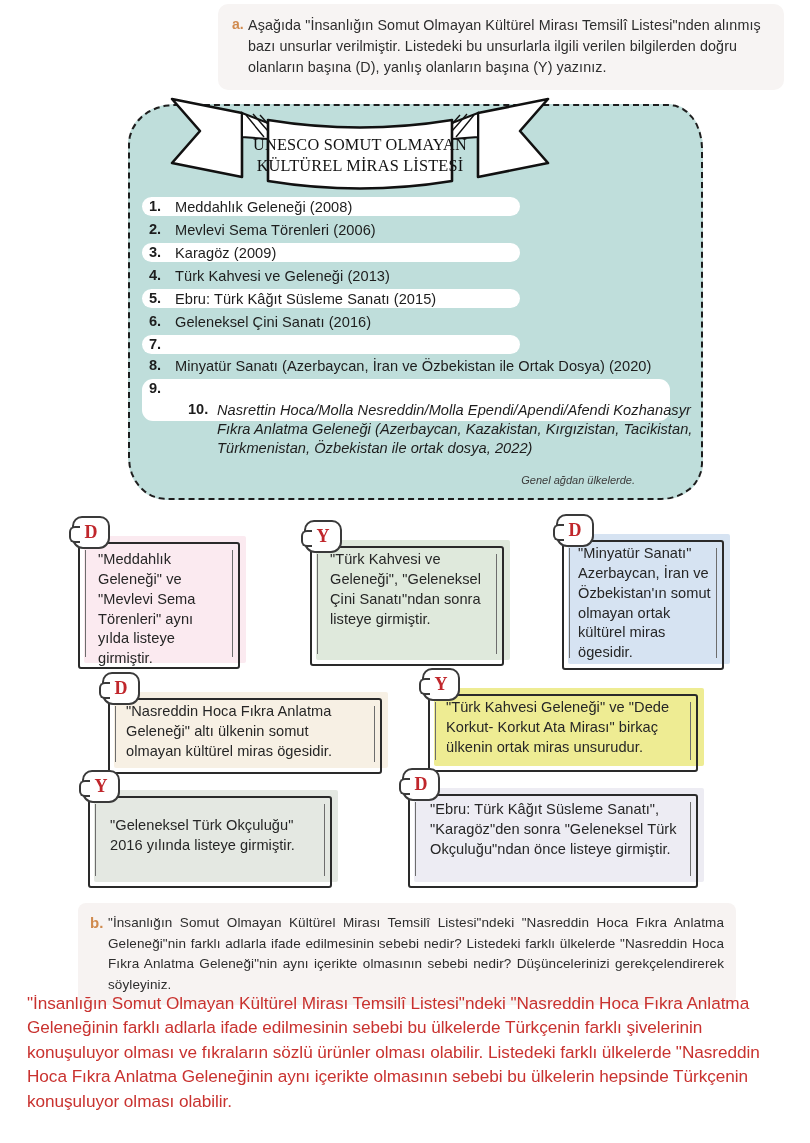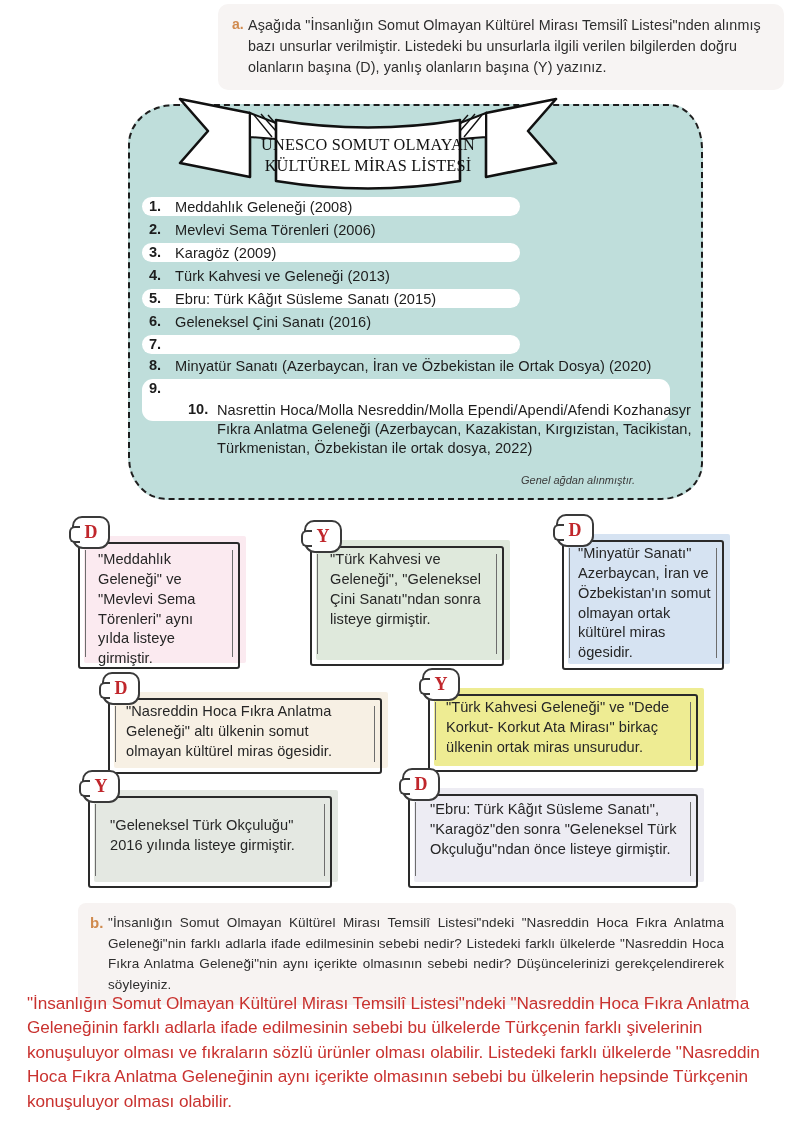--- a/index.html
+++ b/index.html
@@ -46,21 +46,21 @@
     width: 575px;
     height: 396px;
     background: #bfdedb;
     border: 2.5px dashed #1d1d1d;
     border-radius: 46px 34px 42px 38px / 40px 44px 36px 42px;
   }
 
   
   .ribbon-wrap {
     position: absolute;
-    left: 168px;
+    left: 160px;
     top: 93px;
     width: 400px;
     height: 105px;
     z-index: 5;
   }
   .ribbon-wrap svg { display: block; }
   .ribbon-title {
     position: absolute;
     left: 0; right: 0;
     top: 42px;
@@ -310,25 +310,25 @@
   <div class="list-item">
     <span class="li-num">8.</span>
     <span class="li-text">Minyatür Sanatı (Azerbaycan, İran ve Özbekistan ile Ortak Dosya) (2020)</span>
   </div>
   <div class="list-item">
     <div class="pill" style="width:528px;height:42px;"></div>
     <span class="li-num">9.</span>
   </div>
   <div class="list-item">
     <span class="li-num wide">10.</span>
-    <span class="li-text" style="width:516px;">Nasrettin Hoca/Molla Nesreddin/Molla Ependi/Apendi/Afendi Kozhanasyr Fıkra Anlatma Geleneği (Azerbaycan, Kazakistan, Kırgızistan, Tacikistan, Türkmenistan, Özbekistan ile ortak dosya, 2022)</span>
-  </div>
-</div>
-
-<div class="source-note">Genel ağdan alınmıştır.</div>
+    <span class="li-text" style="width:516px;font-style:italic;">Nasrettin Hoca/Molla Nesreddin/Molla Ependi/Apendi/Afendi Kozhanasyr Fıkra Anlatma Geleneği (Azerbaycan, Kazakistan, Kırgızistan, Tacikistan, Türkmenistan, Özbekistan ile ortak dosya, 2022)</span>
+  </div>
+</div>
+
+<div class="source-note">Genel ağdan ülkelerde.</div>
 
 <div class="card" style="left:78px; top:536px; width:168px; height:133px;">
   <div class="fill" style="background:#fbeaf0;"></div>
   <div class="outline"></div>
   <div class="inner-line-l"></div>
   <div class="inner-line-r"></div>
   <div class="badge">D</div>
   <div class="card-text">"Meddahlık Geleneği" ve "Mevlevi Sema Törenleri" aynı yılda listeye girmiştir.</div>
 </div>
 

